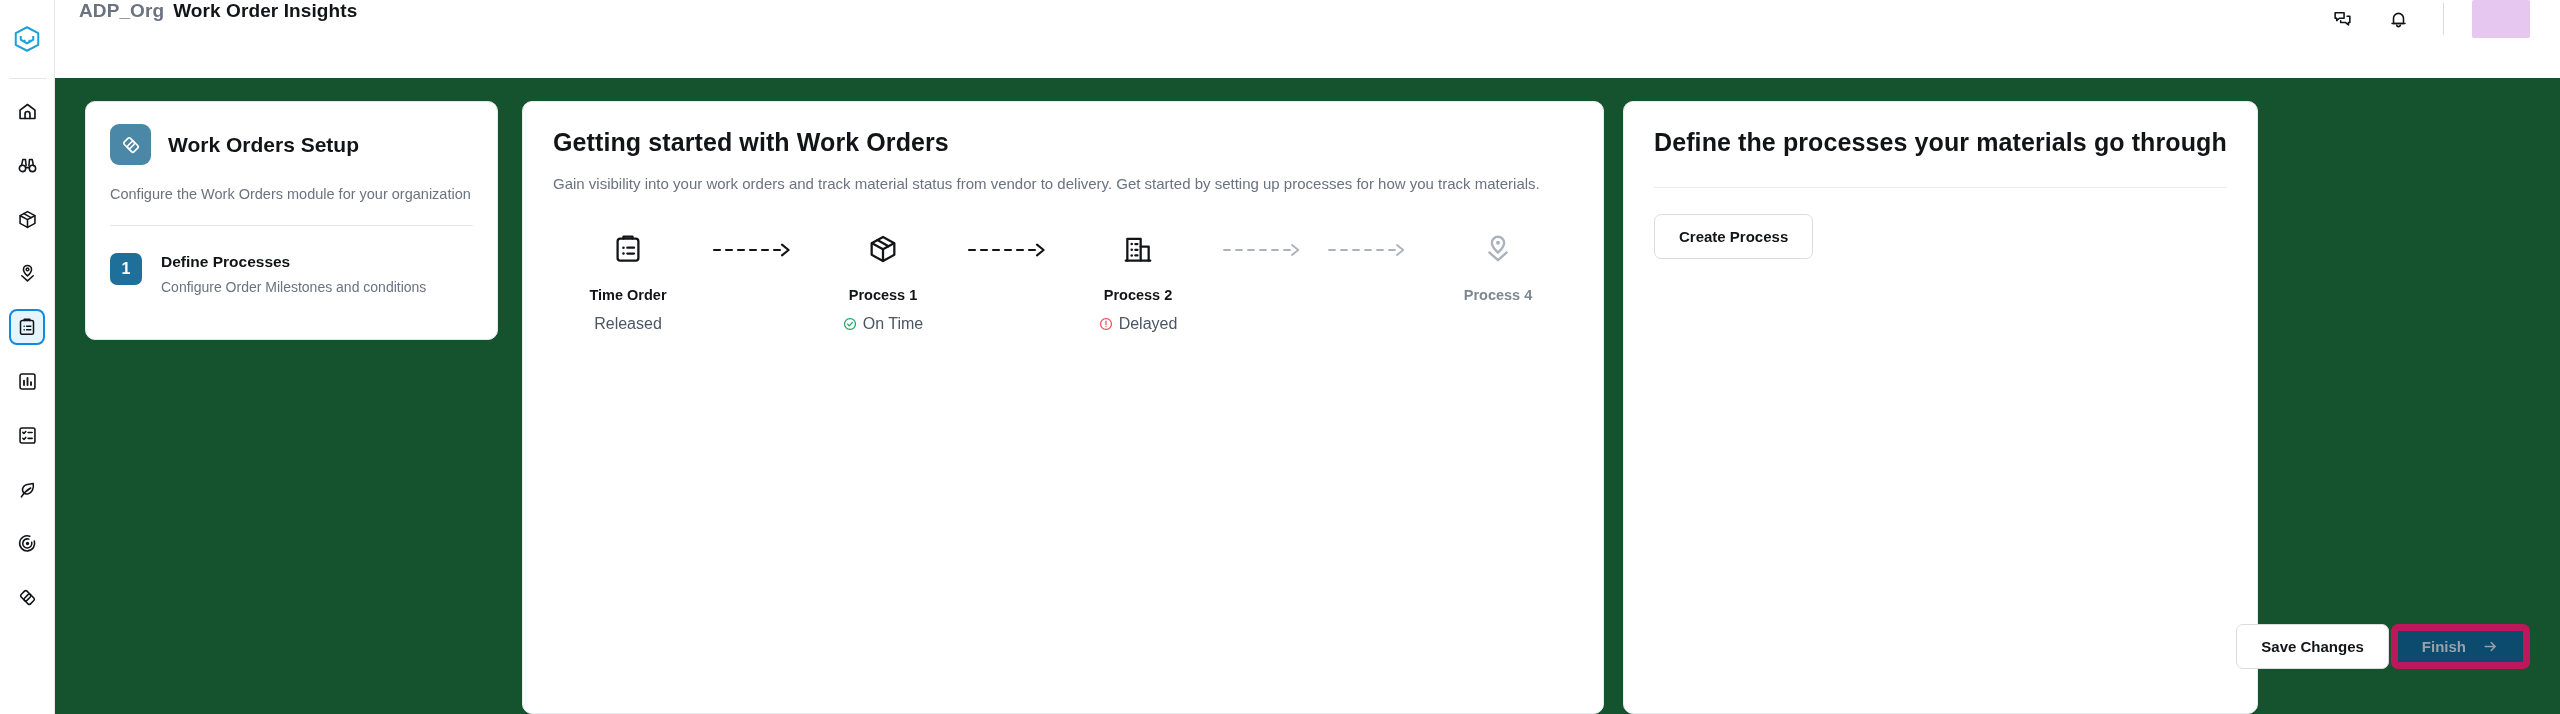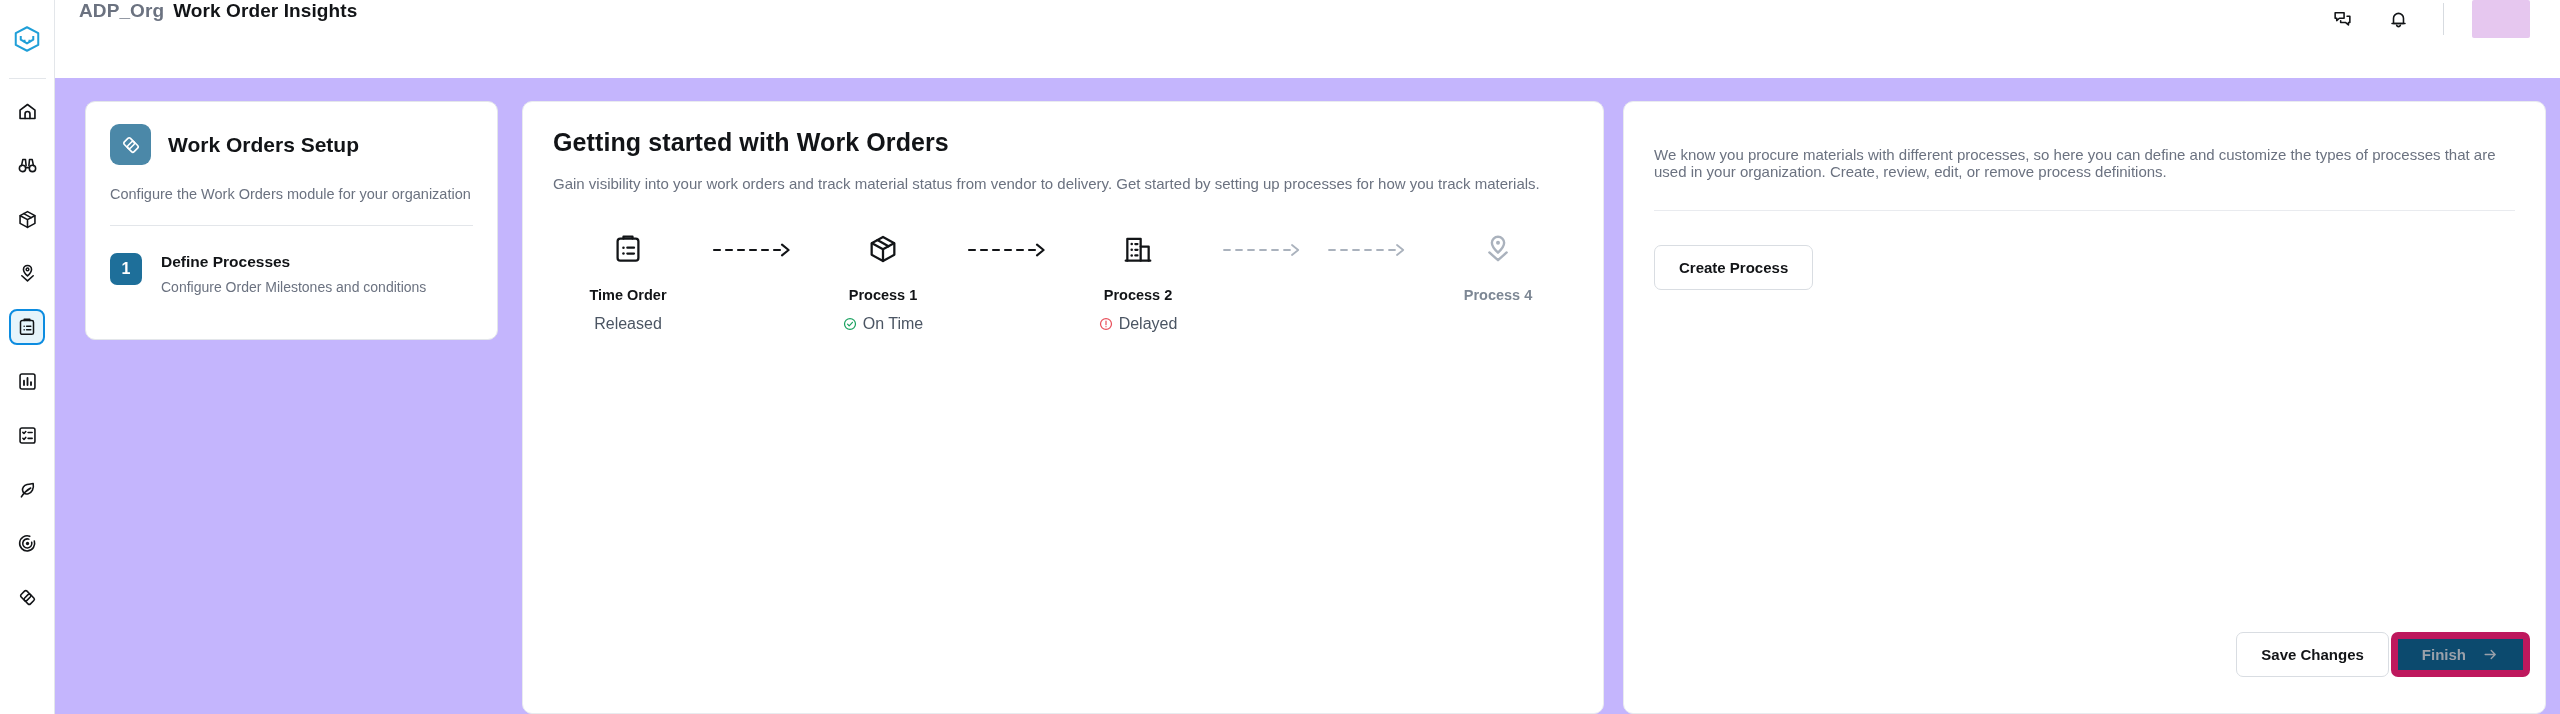--- a/index.html
+++ b/index.html
@@ -47,21 +47,21 @@
   .topbar-right {
     margin-left: auto; display: flex; align-items: center; gap: 22px; padding-right: 30px;
   }
   .top-icon { width: 34px; height: 34px; display: flex; align-items: center; justify-content: center; }
   .top-div { width: 1px; height: 32px; background: #d7dbe0; margin: 0 6px; }
   .avatar { width: 58px; height: 38px; background: #e6c7ef; border-radius: 2px; }
 
   
   .page {
     position: absolute; left: 55px; top: 78px; right: 0; bottom: 0;
-    background: #c4b5fd;
+    background: #14532d;
     padding: 23px 14px 0 30px;
     display: flex; gap: 24px;
   }
 
   
   .setup-card {
     width: 413px; flex: 0 0 413px;
     background: #fff;
     border: 1px solid #e3e6ea;
     border-radius: 10px;
@@ -111,21 +111,21 @@
   .flow-arrow { width: 105px; display: flex; align-items: center; justify-content: center; padding-top: 16px; }
 
   
   .panel-hr { margin-top: 30px; height: 1px; background: #e9ebef; }
   .btn {
     display: inline-flex; align-items: center; justify-content: center;
     border: 1px solid #d9dde2; border-radius: 7px;
     background: #fff; color: #121417;
     font-family: "Liberation Sans", sans-serif;
     font-size: 15px; font-weight: 700;
-    height: 45px; padding: 0 24px; margin-top: 8px;
+    height: 45px; padding: 0 24px;
   }
   .create-wrap { margin-top: 26px; }
 
   
   .footer {
     position: absolute; right: 30px; bottom: 0; height: 90px;
     display: flex; align-items: flex-start; gap: 2px;
   }
   .btn-finish {
     background: #0c4a6e; border: 7px solid #be185d; color: #9aa1aa;
@@ -376,21 +376,21 @@
               <path d="M5.5 14.6 12 20.4l6.5-5.8"></path>
             </svg>
           </div>
           <div class="flow-label muted">Process 4</div>
         </div>
 
       </div>
     </div>
 
     <div class="panel">
-      <div class="panel-desc">We know you procure materials with different processes, so here you can define and customize the types of processes that are used in your organization. Create, review, edit, or remove process definitions.</div>
+      <div class="panel-title">Define the processes your materials go through</div>
       <div class="panel-hr"></div>
       <div class="create-wrap">
         <button class="btn">Create Process</button>
       </div>
     </div>
 
   </div>
 </div>
 
 <div class="footer">

